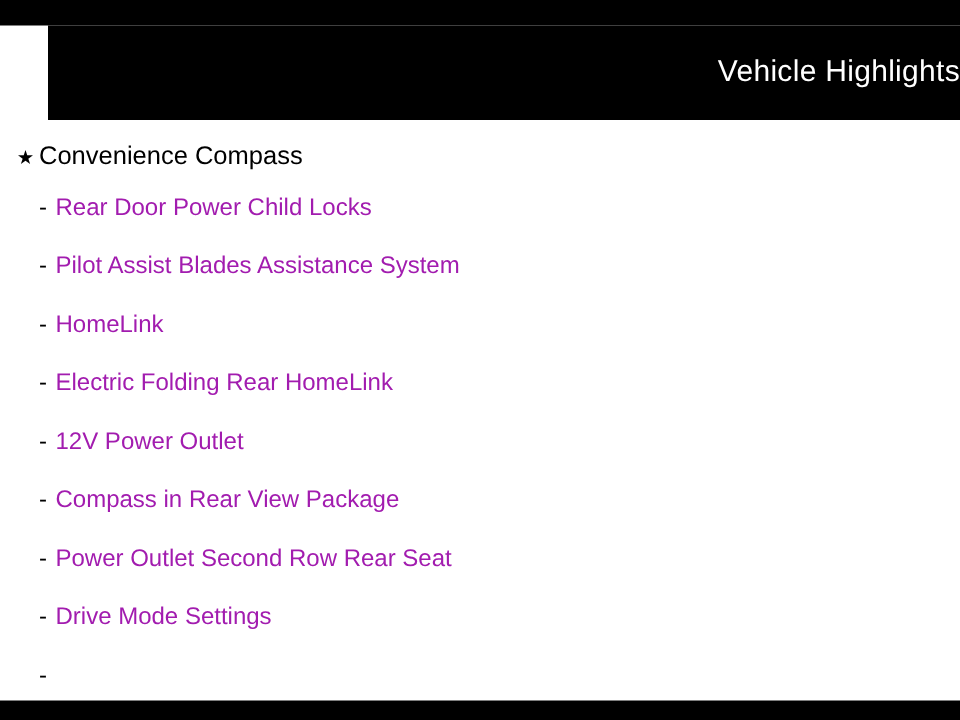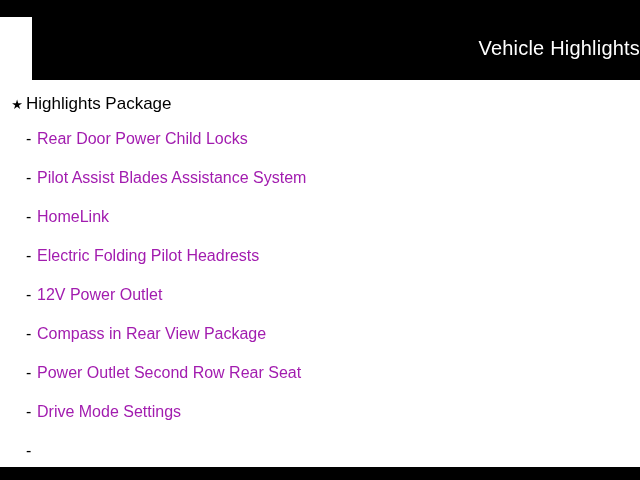--- a/index.html
+++ b/index.html
@@ -122,39 +122,39 @@
   <div class="bar-top"></div>
 
   <div class="header">
     <div class="header-title">Vehicle Highlights</div>
   </div>
 
   <div class="content">
 
     <div class="group-heading">
       <span class="bullet-star">★</span>
-      <span class="group-title">Highlights Package</span>
+      <span class="group-title">Convenience Compass</span>
     </div>
 
     <ul class="feature-list">
       <li class="feature-item">
         <span class="dash">-</span>
         <span class="feature-label">Rear Door Power Child Locks</span>
       </li>
       <li class="feature-item">
         <span class="dash">-</span>
         <span class="feature-label">Pilot Assist Blades Assistance System</span>
       </li>
       <li class="feature-item">
         <span class="dash">-</span>
         <span class="feature-label">HomeLink</span>
       </li>
       <li class="feature-item">
         <span class="dash">-</span>
-        <span class="feature-label">Electric Folding Pilot Headrests</span>
+        <span class="feature-label">Electric Folding Rear HomeLink</span>
       </li>
       <li class="feature-item">
         <span class="dash">-</span>
         <span class="feature-label">12V Power Outlet</span>
       </li>
       <li class="feature-item">
         <span class="dash">-</span>
         <span class="feature-label">Compass in Rear View Package</span>
       </li>
       <li class="feature-item">

